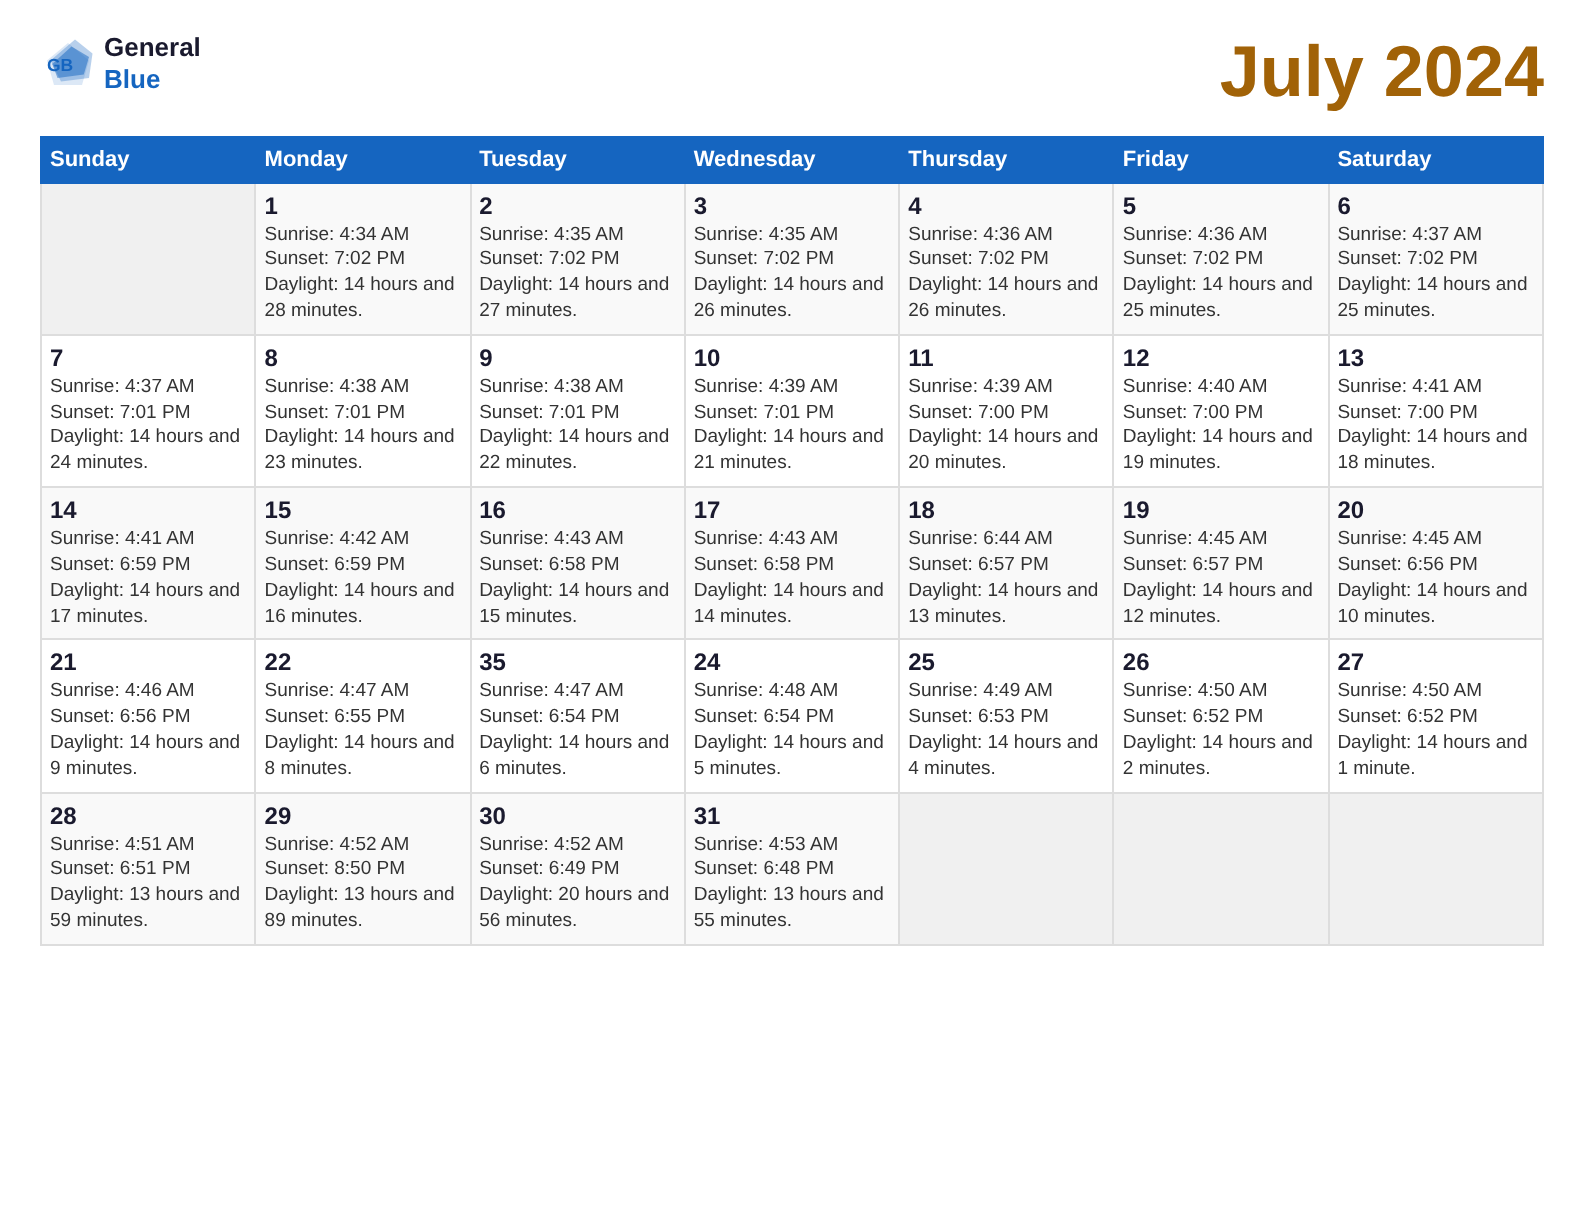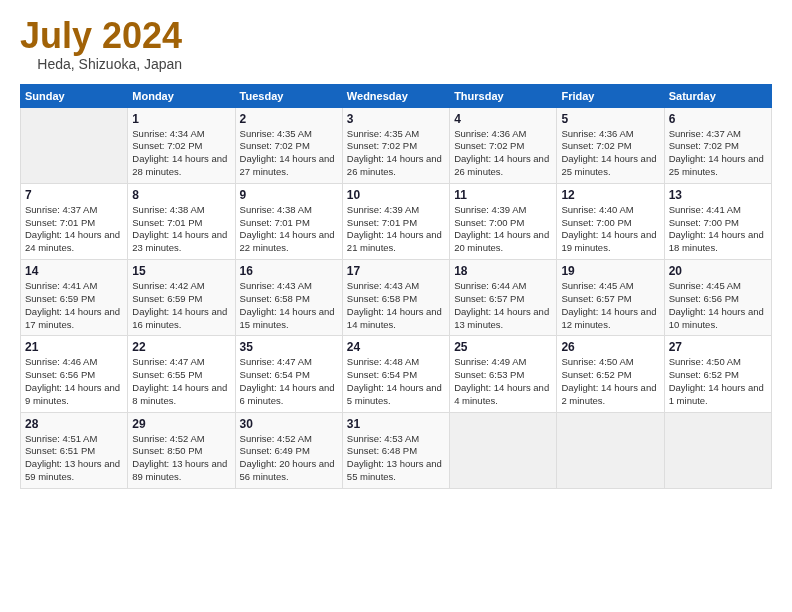--- a/index.html
+++ b/index.html
@@ -98,23 +98,34 @@
     }
     .empty-cell {
       background-color: #f0f0f0 !important;
     }
   </style>
 </head>
 <body>
 
 <div class="page">
   <div class="header">
+    <div class="logo">
+      <svg class="logo-icon" viewBox="0 0 32 32">
+        <polygon points="16,4 28,14 24,28 8,28 4,14" fill="#1565c0" opacity="0.15"></polygon>
+        <polygon points="20,2 30,10 28,24 12,26 6,14" fill="#1565c0" opacity="0.3"></polygon>
+        <polygon points="18,6 28,12 25,22 10,24 7,16" fill="#1565c0" opacity="0.5"></polygon>
+        <text x="4" y="20" font-size="10" font-weight="bold" fill="#1565c0">GB</text>
+      </svg>
+      <div class="logo-text">
+        <span class="logo-general">General</span>
+        <span class="logo-blue">Blue</span>
+      </div>
+    </div>
     <div class="title-block">
       <div class="month-title">July 2024</div>
-      <div class="location">Heda, Shizuoka, Japan</div>
     </div>
   </div>
 
   <table>
     <thead>
       <tr>
         <th>Sunday</th>
         <th>Monday</th>
         <th>Tuesday</th>
         <th>Wednesday</th>

